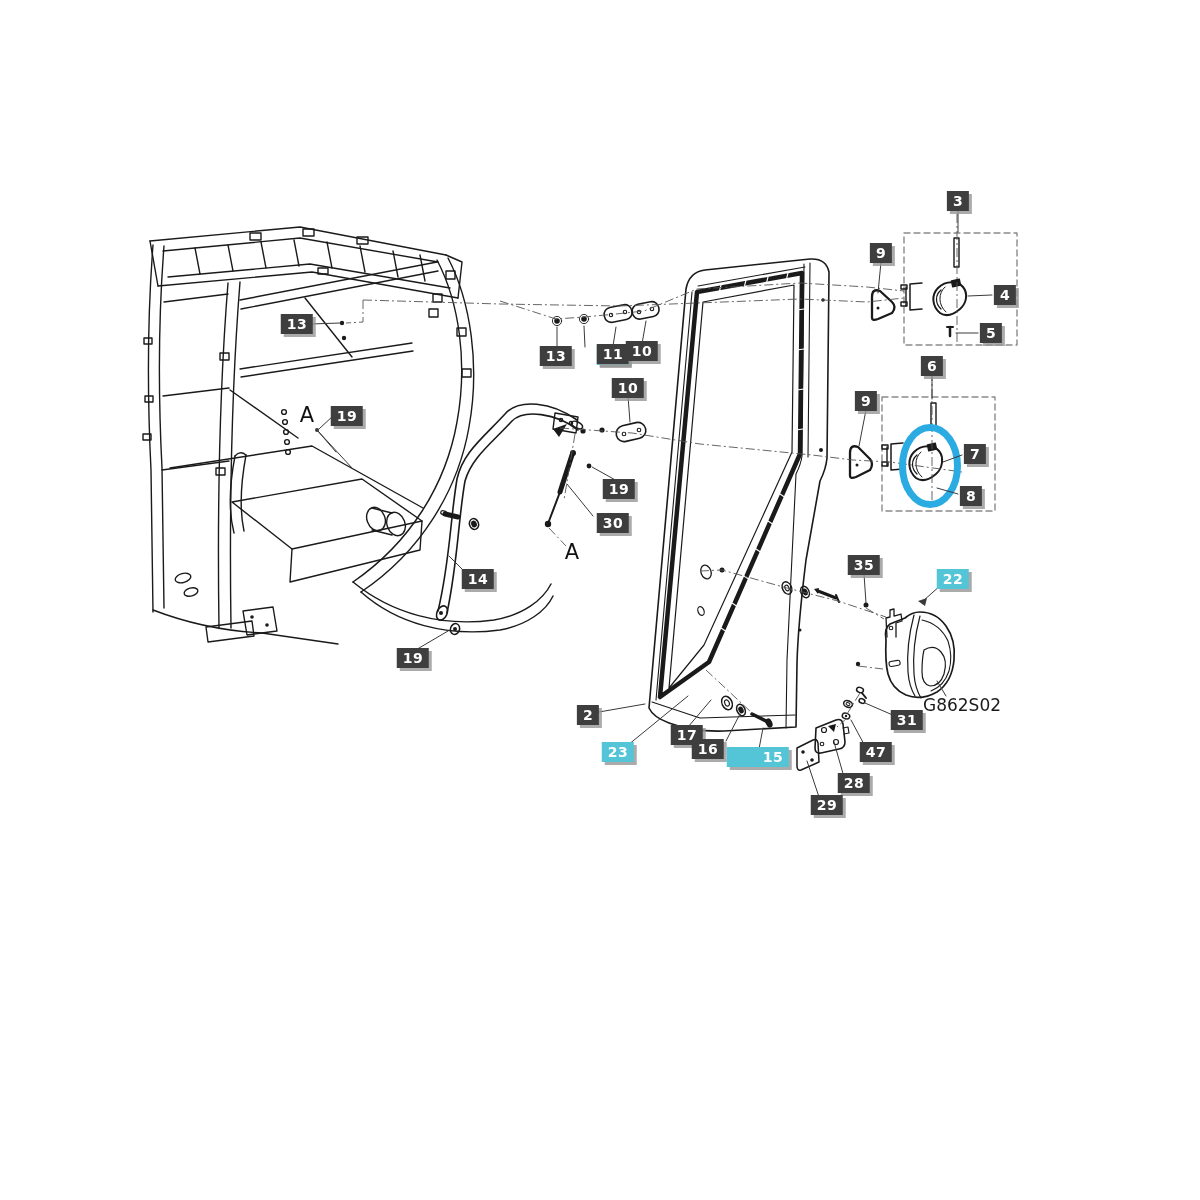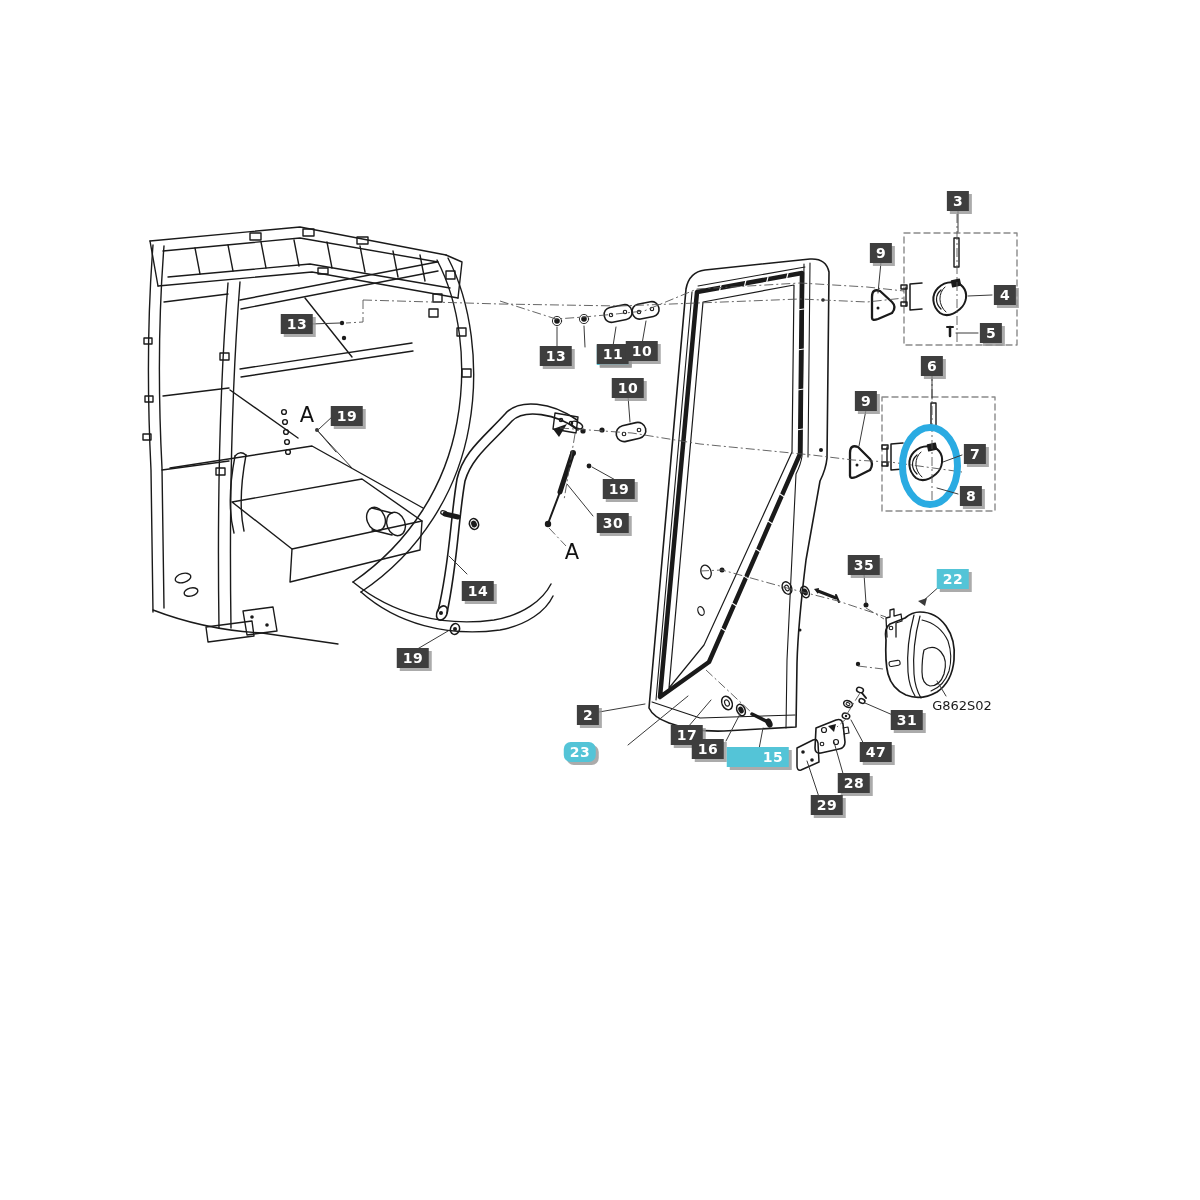--- a/index.html
+++ b/index.html
@@ -9,21 +9,21 @@
   #labels-layer{position:absolute;left:0;top:0;width:100%;height:100%}
   .plabel{position:absolute;transform:translate(-50%,-50%);
           background:var(--label-bg,#3e3e3e);color:var(--label-fg,#fff);
           font-weight:bold;font-size:14px;line-height:1;padding:3px 6px;
           box-shadow:3px 3px 0 rgba(150,150,150,.8);text-align:center;
           letter-spacing:.5px;cursor:pointer;user-select:none}
   .plabel.hl{background:var(--label-hl,#54c4d7)}
   .anno{position:absolute;transform:translate(-50%,-50%);color:#111;
         font-size:21px;font-weight:500}
   .code{position:absolute;transform:translate(-50%,-50%);color:#1a1a1a;
-        font-size:13px}
+        font-size:17px}
 </style>
 </head>
 <body>
 
 <div class="canvas">
 
 <svg width="1200" height="1200" viewBox="0 0 1200 1200">
 
   <g stroke="#1a1a1a" fill="none" stroke-width="1.4" stroke-linecap="round" stroke-linejoin="round">
 
@@ -333,24 +333,24 @@
 <div id="labels-layer">
       <div class="plabel" style="left: 297px; top: 324px;">13</div>
       <div class="plabel" style="left: 347px; top: 416px;">19</div>
       <div class="plabel" style="left: 556px; top: 356px;">13</div>
       <div class="plabel hl" style="left: 613px; top: 355px;">12</div>
       <div class="plabel" style="left: 613px; top: 354px;">11</div>
       <div class="plabel" style="left: 642px; top: 351px;">10</div>
       <div class="plabel" style="left: 628px; top: 388px;">10</div>
       <div class="plabel" style="left: 619px; top: 489px;">19</div>
       <div class="plabel" style="left: 593px; top: 523px; margin-left: 20px;">30</div>
-      <div class="plabel" style="left: 478px; top: 579px; margin-top: 12px;">14</div>
+      <div class="plabel" style="left: 478px; top: 579px;">14</div>
       <div class="plabel" style="left: 413px; top: 658px;">19</div>
       <div class="plabel" style="left: 588px; top: 715px;">2</div>
-      <div class="plabel hl" style="left: 580px; top: 752px; border-radius: 7px;">23</div>
+      <div class="plabel hl" style="left: 618px; top: 752px;">23</div>
       <div class="plabel" style="left: 687px; top: 735px;">17</div>
       <div class="plabel" style="left: 708px; top: 749px;">16</div>
       <div class="plabel hl" style="left: 758px; top: 757px; padding-left: 36px;">15</div>
       <div class="plabel" style="left: 881px; top: 253px;">9</div>
       <div class="plabel" style="left: 958px; top: 201px;">3</div>
       <div class="plabel" style="left: 1005px; top: 295px;">4</div>
       <div class="plabel" style="left: 991px; top: 333px;">5</div>
       <div class="plabel" style="left: 932px; top: 366px;">6</div>
       <div class="plabel" style="left: 866px; top: 401px;">9</div>
       <div class="plabel" style="left: 975px; top: 454px;">7</div>

